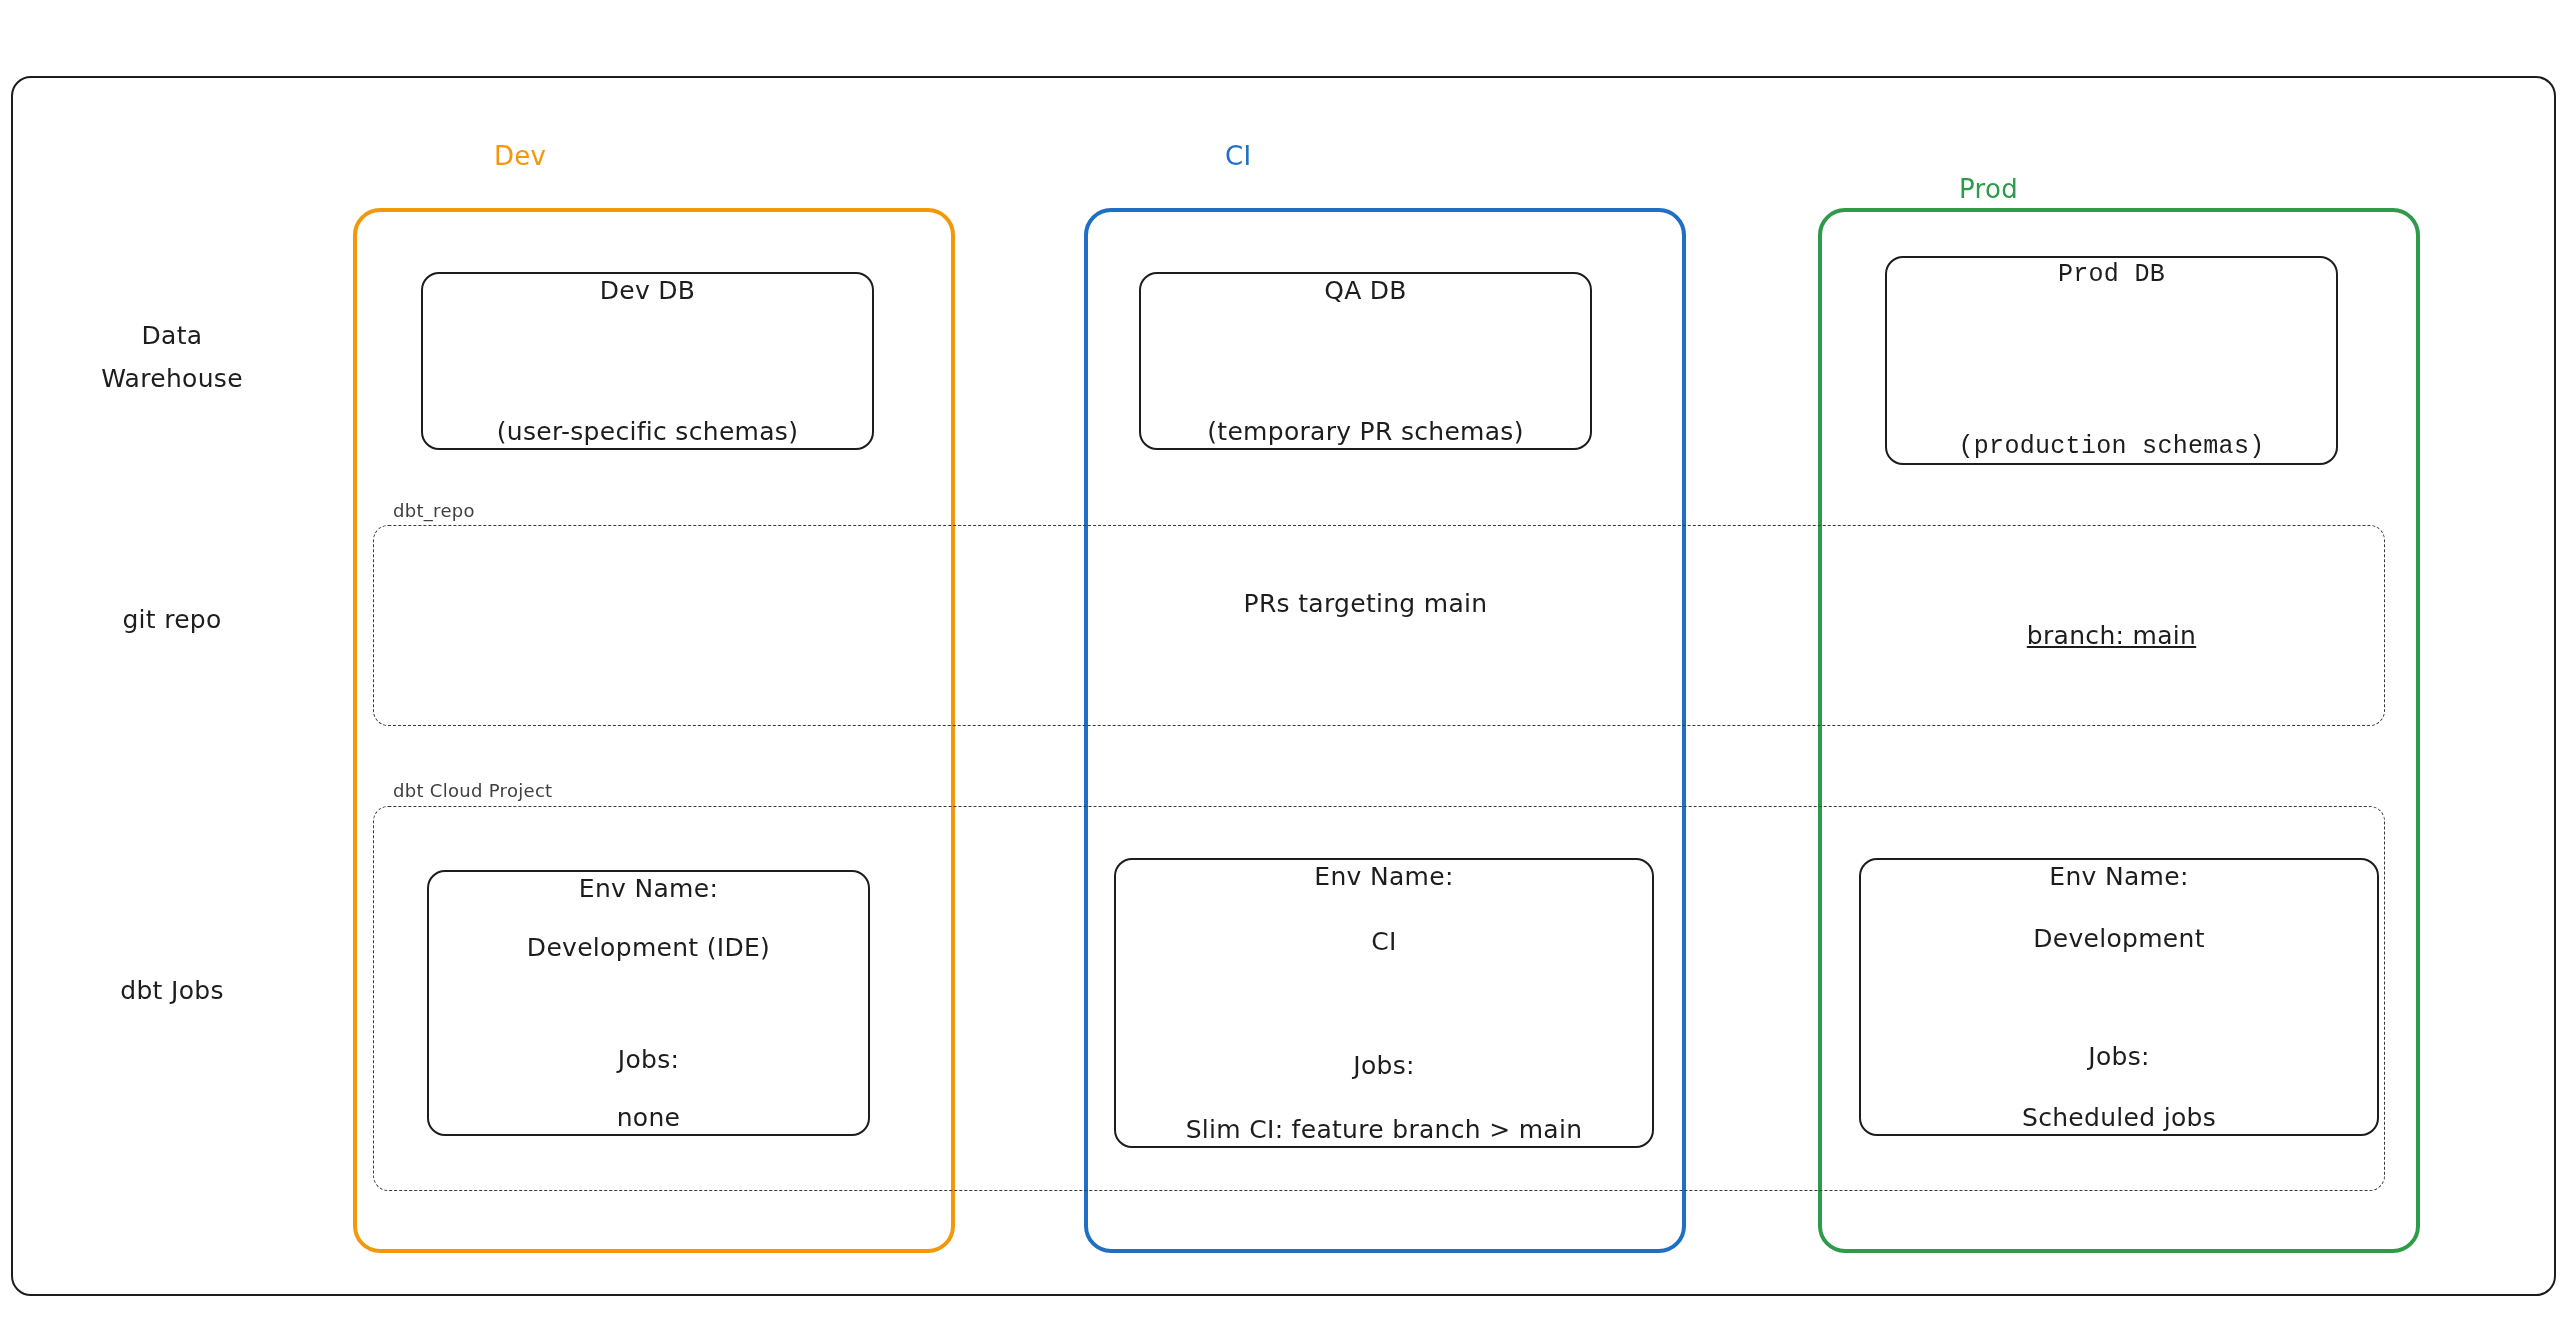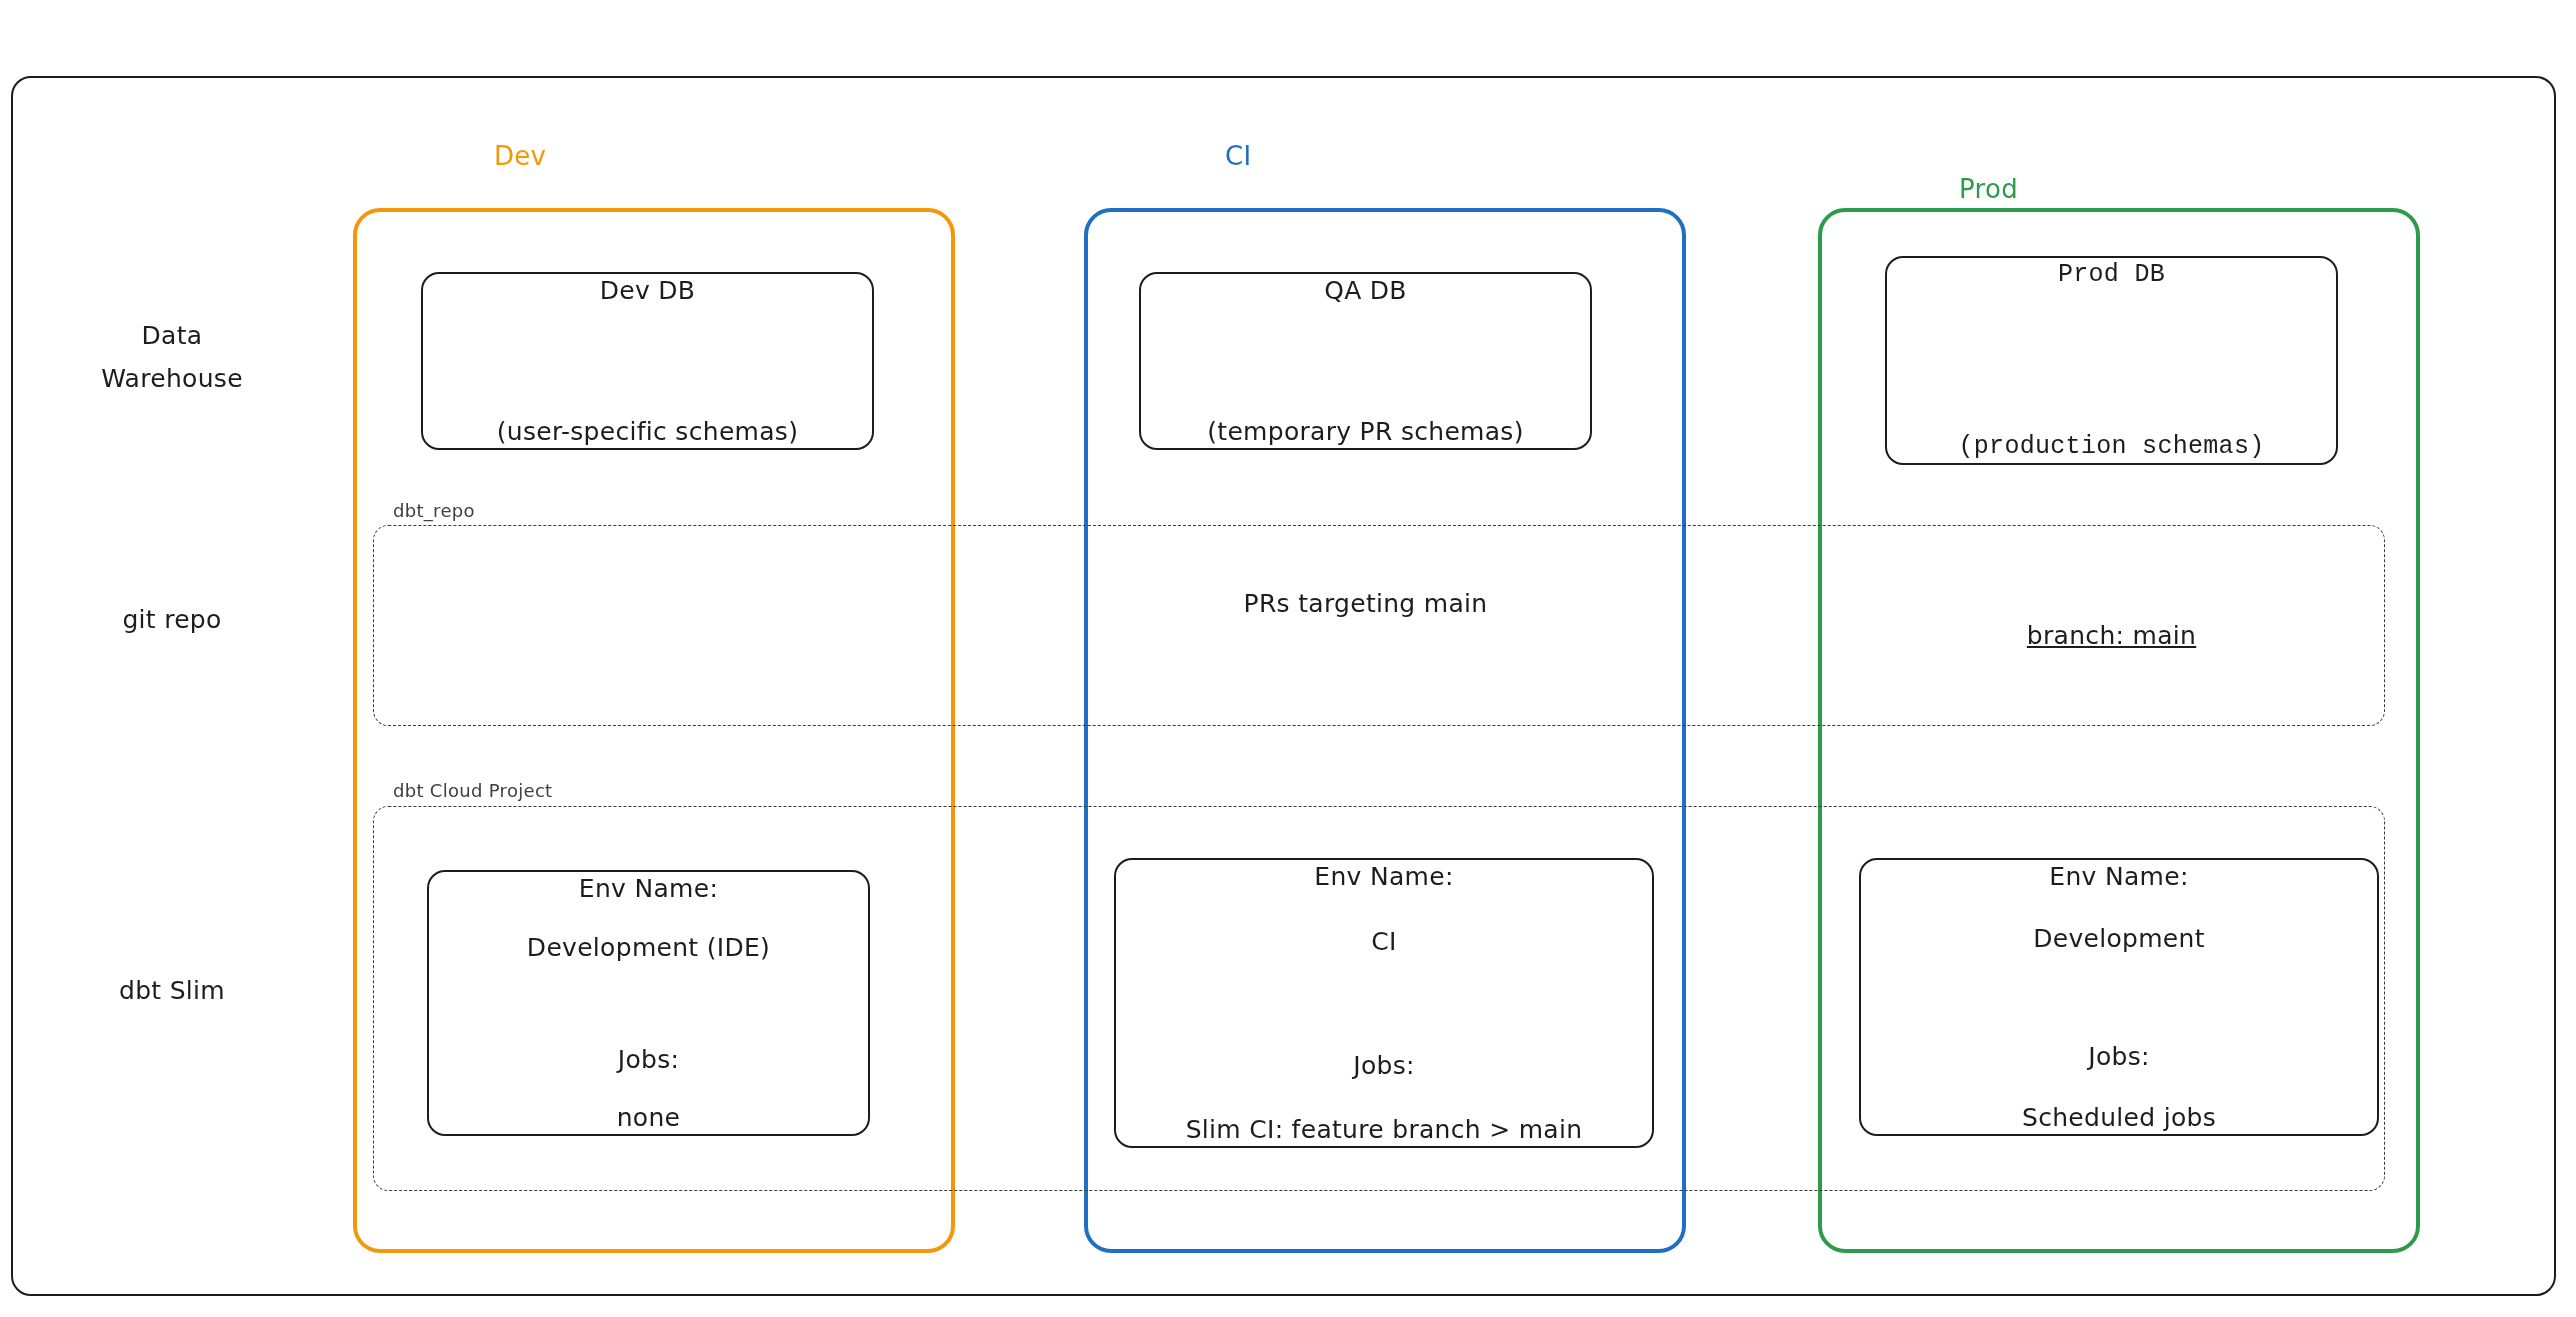--- a/index.html
+++ b/index.html
@@ -115,21 +115,21 @@
 
   <div class="env-col" id="env-col-dev"></div>
   <div class="env-col" id="env-col-ci"></div>
   <div class="env-col" id="env-col-prod"></div>
 
   <div class="hand row-label" id="row-label-warehouse">
     <div>Data</div>
     <div>Warehouse</div>
   </div>
   <div class="hand row-label" id="row-label-git">git repo</div>
-  <div class="hand row-label" id="row-label-dbtcloud">dbt Slim</div>
+  <div class="hand row-label" id="row-label-dbtcloud">dbt Jobs</div>
 
   <div class="dashed-group" id="group-dbt-repo"></div>
   <div class="hand group-tag" id="group-tag-dbt-repo">dbt_repo</div>
 
   <div class="dashed-group" id="group-dbt-cloud-prj"></div>
   <div class="hand group-tag" id="group-tag-dbt-cloud-prj">dbt Cloud Project</div>
 
   <div class="hand node-box" id="node-dev-db">
     <div class="node-line">Dev DB</div>
     <div class="node-line">(user-specific schemas)</div>

